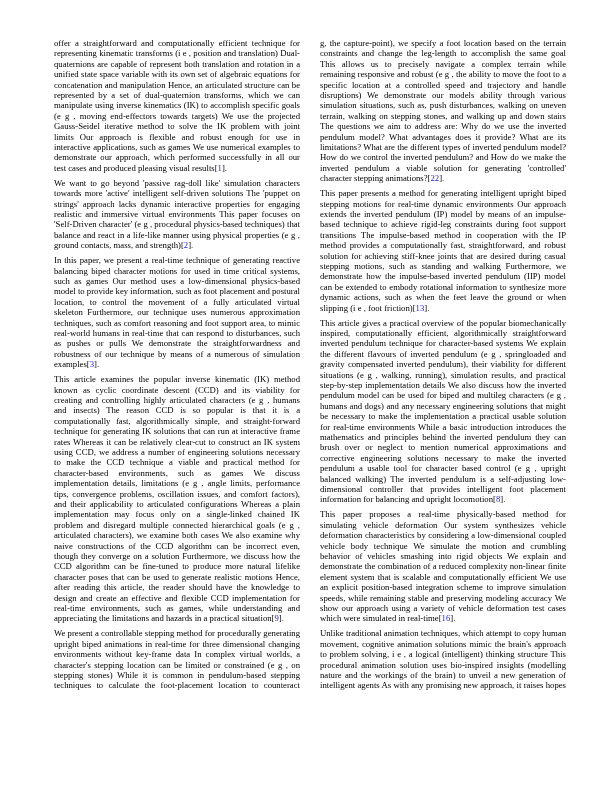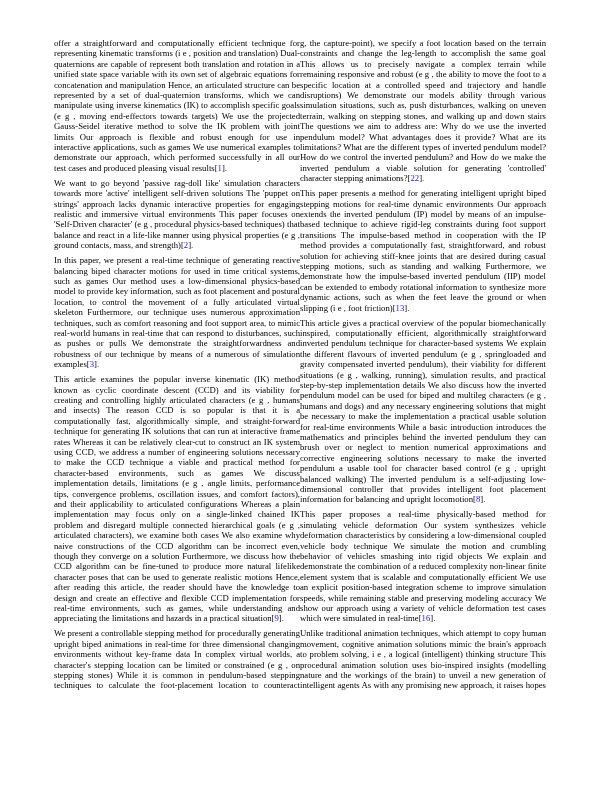--- a/index.html
+++ b/index.html
@@ -17,21 +17,21 @@
     top: 38px;
     width: 246px;
     text-align: justify;
     font-size: 8.7px;
     line-height: 10.4px;
     letter-spacing: 0px;
     -webkit-hyphens: auto;
     hyphens: auto;
   }
   .col-left  { left: 54px; }
-  .col-right { left: 300px; }
+  .col-right { left: 320px; }
   .para { margin: 0 0 4.5px 0; }
   .cite { text-decoration: none; cursor: pointer; }
   .bk { color: #000000; }
 </style>
 </head>
 <body>
 
 <div class="page">
 
   <div class="col col-left">

